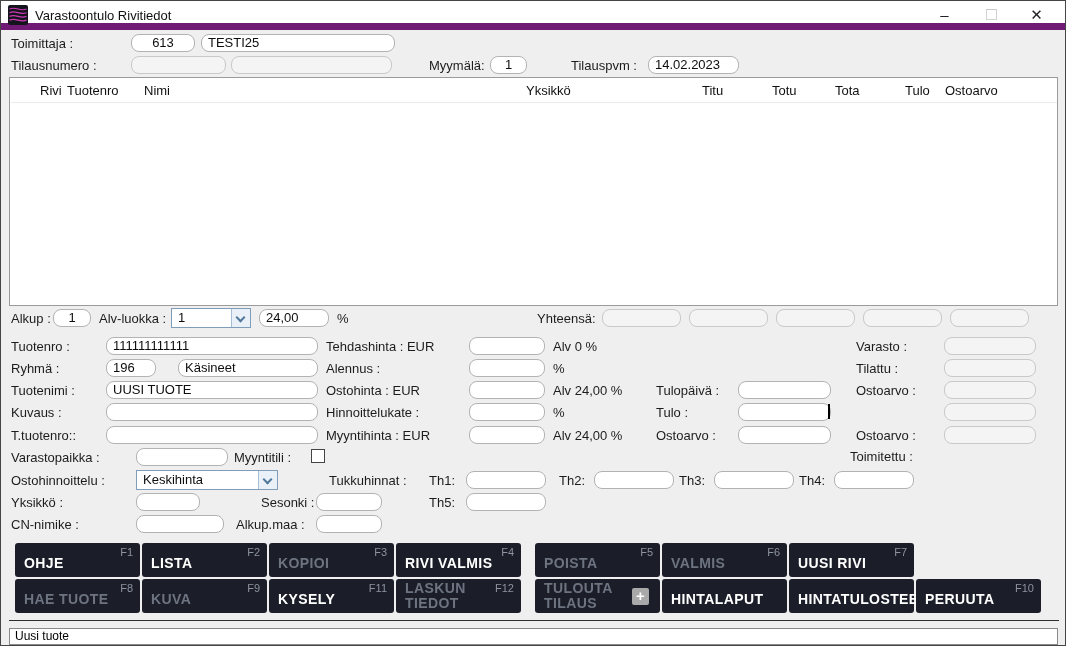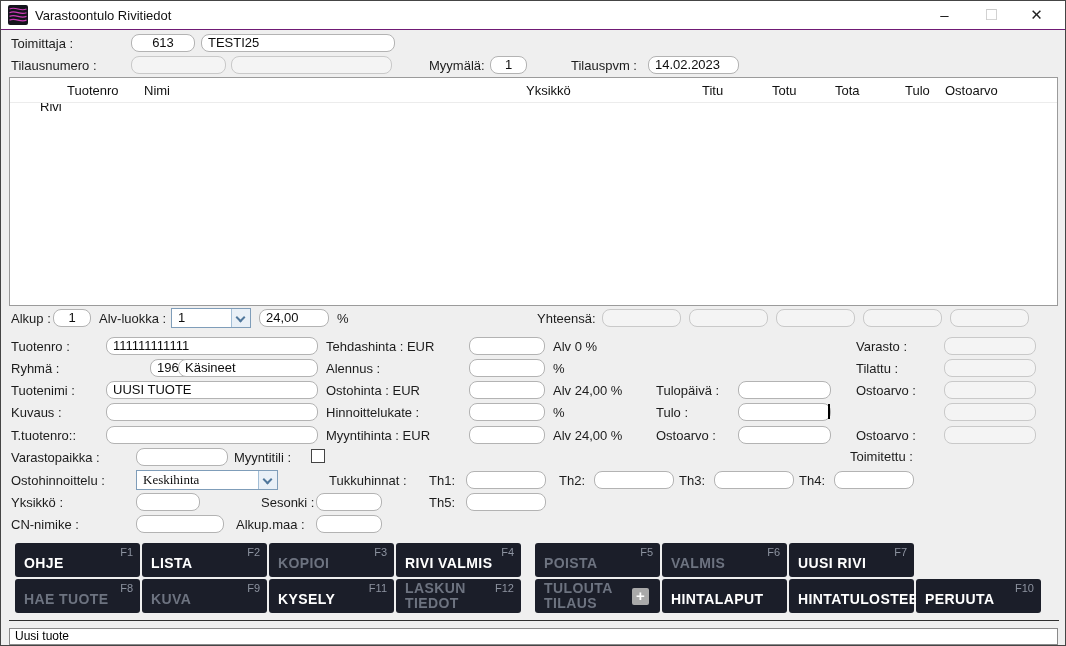--- a/index.html
+++ b/index.html
@@ -1,21 +1,21 @@
 <!DOCTYPE html>
 <html><head>
 <meta charset="utf-8">
 <style>
   * { box-sizing: border-box; margin: 0; padding: 0; }
   html,body { width:1066px; height:646px; }
   body { font-family:"Liberation Sans", sans-serif; }
   .window { position:relative; width:1066px; height:646px; background:#efefef; border:1px solid #454545; overflow:hidden; }
 
   
-  .titlebar { position:absolute; left:0; top:0; width:100%; height:29px; background:#ffffff; border-bottom:1px solid #701a75;padding-left:8px; }
+  .titlebar { position:absolute; left:0; top:0; width:100%; height:29px; background:#ffffff; border-bottom:7px solid #701a75;padding-left:8px; }
   .app-icon { position:absolute; left:7px; top:4px; width:20px; height:20px; }
   .title-text { position:absolute; left:34px; top:7px; font-size:13px; color:#101010; white-space:nowrap; }
   .win-btn { position:absolute; top:0; width:47px; height:28px; text-align:center; line-height:28px; font-size:15px; color:#222; cursor:default; }
   .win-btn.dim { color:#c9c9c9; }
 
   
   .lbl { position:absolute; font-size:13px; color:#1c1c1c; white-space:nowrap; }
   .fld { position:absolute; height:18px; background:#ffffff; border:1px solid #b3b3b3; border-radius:8px;
          font-size:13px; line-height:16px; padding:0 6px; color:#0d0d0d; white-space:nowrap; overflow:hidden; }
   .fld.ro { background:#f4f4f4; border-color:#c9c9c9; }
@@ -76,21 +76,21 @@
 
   <span class="lbl" style="left:10px;top:57px;">Tilausnumero :</span>
   <div class="fld ro" style="left:130px;top:55px;width:95px;"></div>
   <div class="fld ro" style="left:230px;top:55px;width:161px;"></div>
   <span class="lbl" style="left:428px;top:57px;">Myymälä:</span>
   <div class="fld center" style="left:489px;top:55px;width:37px;">1</div>
   <span class="lbl" style="left:570px;top:57px;">Tilauspvm :</span>
   <div class="fld" style="left:647px;top:55px;width:91px;">14.02.2023</div>
 
   <div class="grid">
-    <span class="hdr" style="left:30px;margin-top:16px;">Rivi</span>
+    <span class="hdr" style="left:30px;">Rivi</span>
     <span class="hdr" style="left:57px;">Tuotenro</span>
     <span class="hdr" style="left:134px;">Nimi</span>
     <span class="hdr" style="left:516px;">Yksikkö</span>
     <span class="hdr" style="left:692px;">Titu</span>
     <span class="hdr" style="left:762px;">Totu</span>
     <span class="hdr" style="left:825px;">Tota</span>
     <span class="hdr" style="left:895px;">Tulo</span>
     <span class="hdr" style="left:935px;">Ostoarvo</span>
     <div class="hdrline"></div>
   </div>
@@ -116,21 +116,21 @@
 
   <span class="lbl" style="left:10px;top:338px;">Tuotenro :</span>
   <div class="fld" style="left:105px;top:336px;width:212px;">111111111111</div>
   <span class="lbl" style="left:325px;top:338px;">Tehdashinta : EUR</span>
   <div class="fld" style="left:468px;top:336px;width:76px;"></div>
   <span class="lbl" style="left:552px;top:338px;">Alv 0 %</span>
   <span class="lbl" style="left:855px;top:338px;">Varasto :</span>
   <div class="fld ro" style="left:943px;top:336px;width:92px;"></div>
 
   <span class="lbl" style="left:10px;top:360px;">Ryhmä :</span>
-  <div class="fld" style="left:105px;top:358px;width:50px;margin-left:44px;">196</div>
+  <div class="fld" style="left:105px;top:358px;width:50px;">196</div>
   <div class="fld" style="left:177px;top:358px;width:140px;">Käsineet</div>
   <span class="lbl" style="left:325px;top:360px;">Alennus :</span>
   <div class="fld" style="left:468px;top:358px;width:76px;"></div>
   <span class="lbl" style="left:552px;top:360px;">%</span>
   <span class="lbl" style="left:855px;top:360px;">Tilattu :</span>
   <div class="fld ro" style="left:943px;top:358px;width:92px;"></div>
 
   <span class="lbl" style="left:10px;top:382px;">Tuotenimi :</span>
   <div class="fld" style="left:105px;top:380px;width:212px;">UUSI TUOTE</div>
   <span class="lbl" style="left:325px;top:382px;text-align:right;">Ostohinta : EUR</span>
@@ -161,21 +161,21 @@
   <div class="fld" style="left:737px;top:425px;width:93px;"></div>
   <span class="lbl" style="left:855px;top:427px;">Ostoarvo :</span>
   <div class="fld ro" style="left:943px;top:425px;width:92px;"></div>
 
   <span class="lbl" style="left:10px;top:449px;">Varastopaikka :</span>
   <div class="fld" style="left:135px;top:447px;width:92px;"></div>
   <span class="lbl" style="left:233px;top:449px;">Myyntitili :</span>
   <span class="checkbox" style="left:310px;top:448px;"></span>
 
   <span class="lbl" style="left:10px;top:472px;">Ostohinnoittelu :</span>
-  <div class="combo" style="left:135px;top:469px;width:142px;font-family:Liberation Serif, serif;">
+  <div class="combo" style="left:135px;top:469px;width:142px;">
     <span>Keskihinta</span>
     <span class="arrowbox">
         <span class="chev"></span>
       </span>
   </div>
   <span class="lbl" style="left:328px;top:472px;">Tukkuhinnat :</span>
   <span class="lbl" style="left:428px;top:472px;">Th1:</span>
   <div class="fld" style="left:465px;top:470px;width:80px;"></div>
   <span class="lbl" style="left:558px;top:472px;">Th2:</span>
   <div class="fld" style="left:593px;top:470px;width:80px;"></div>

